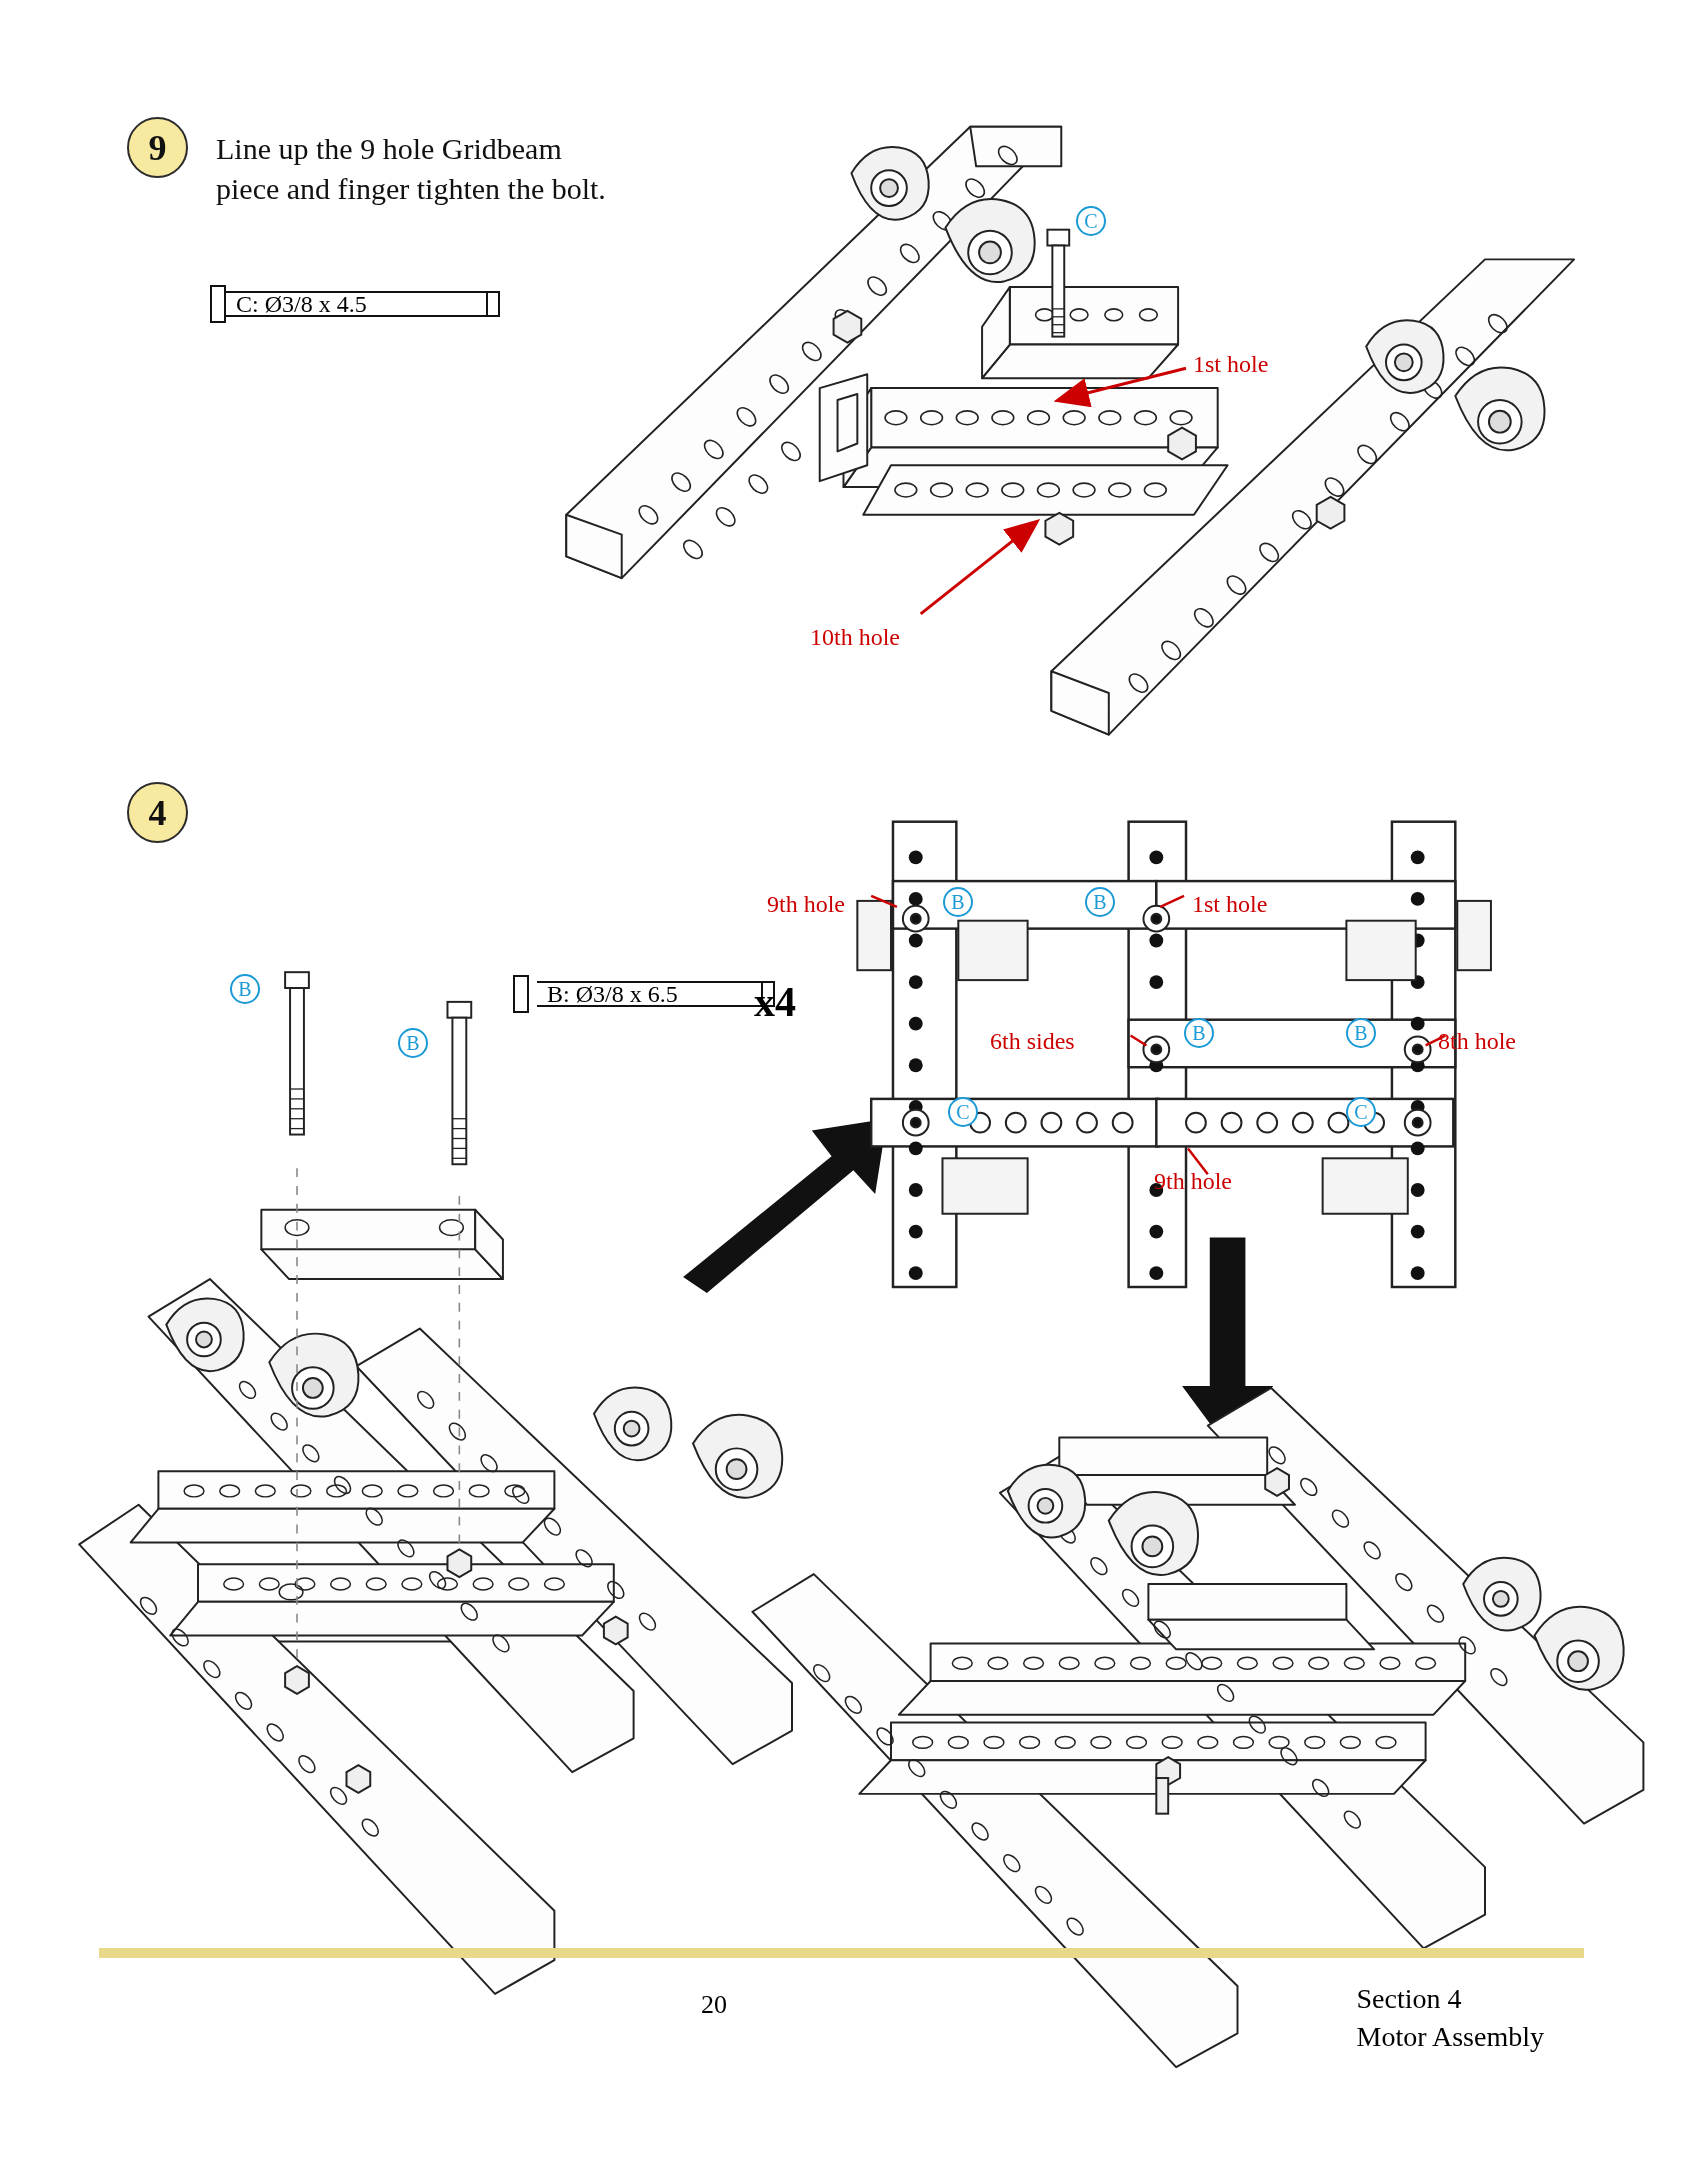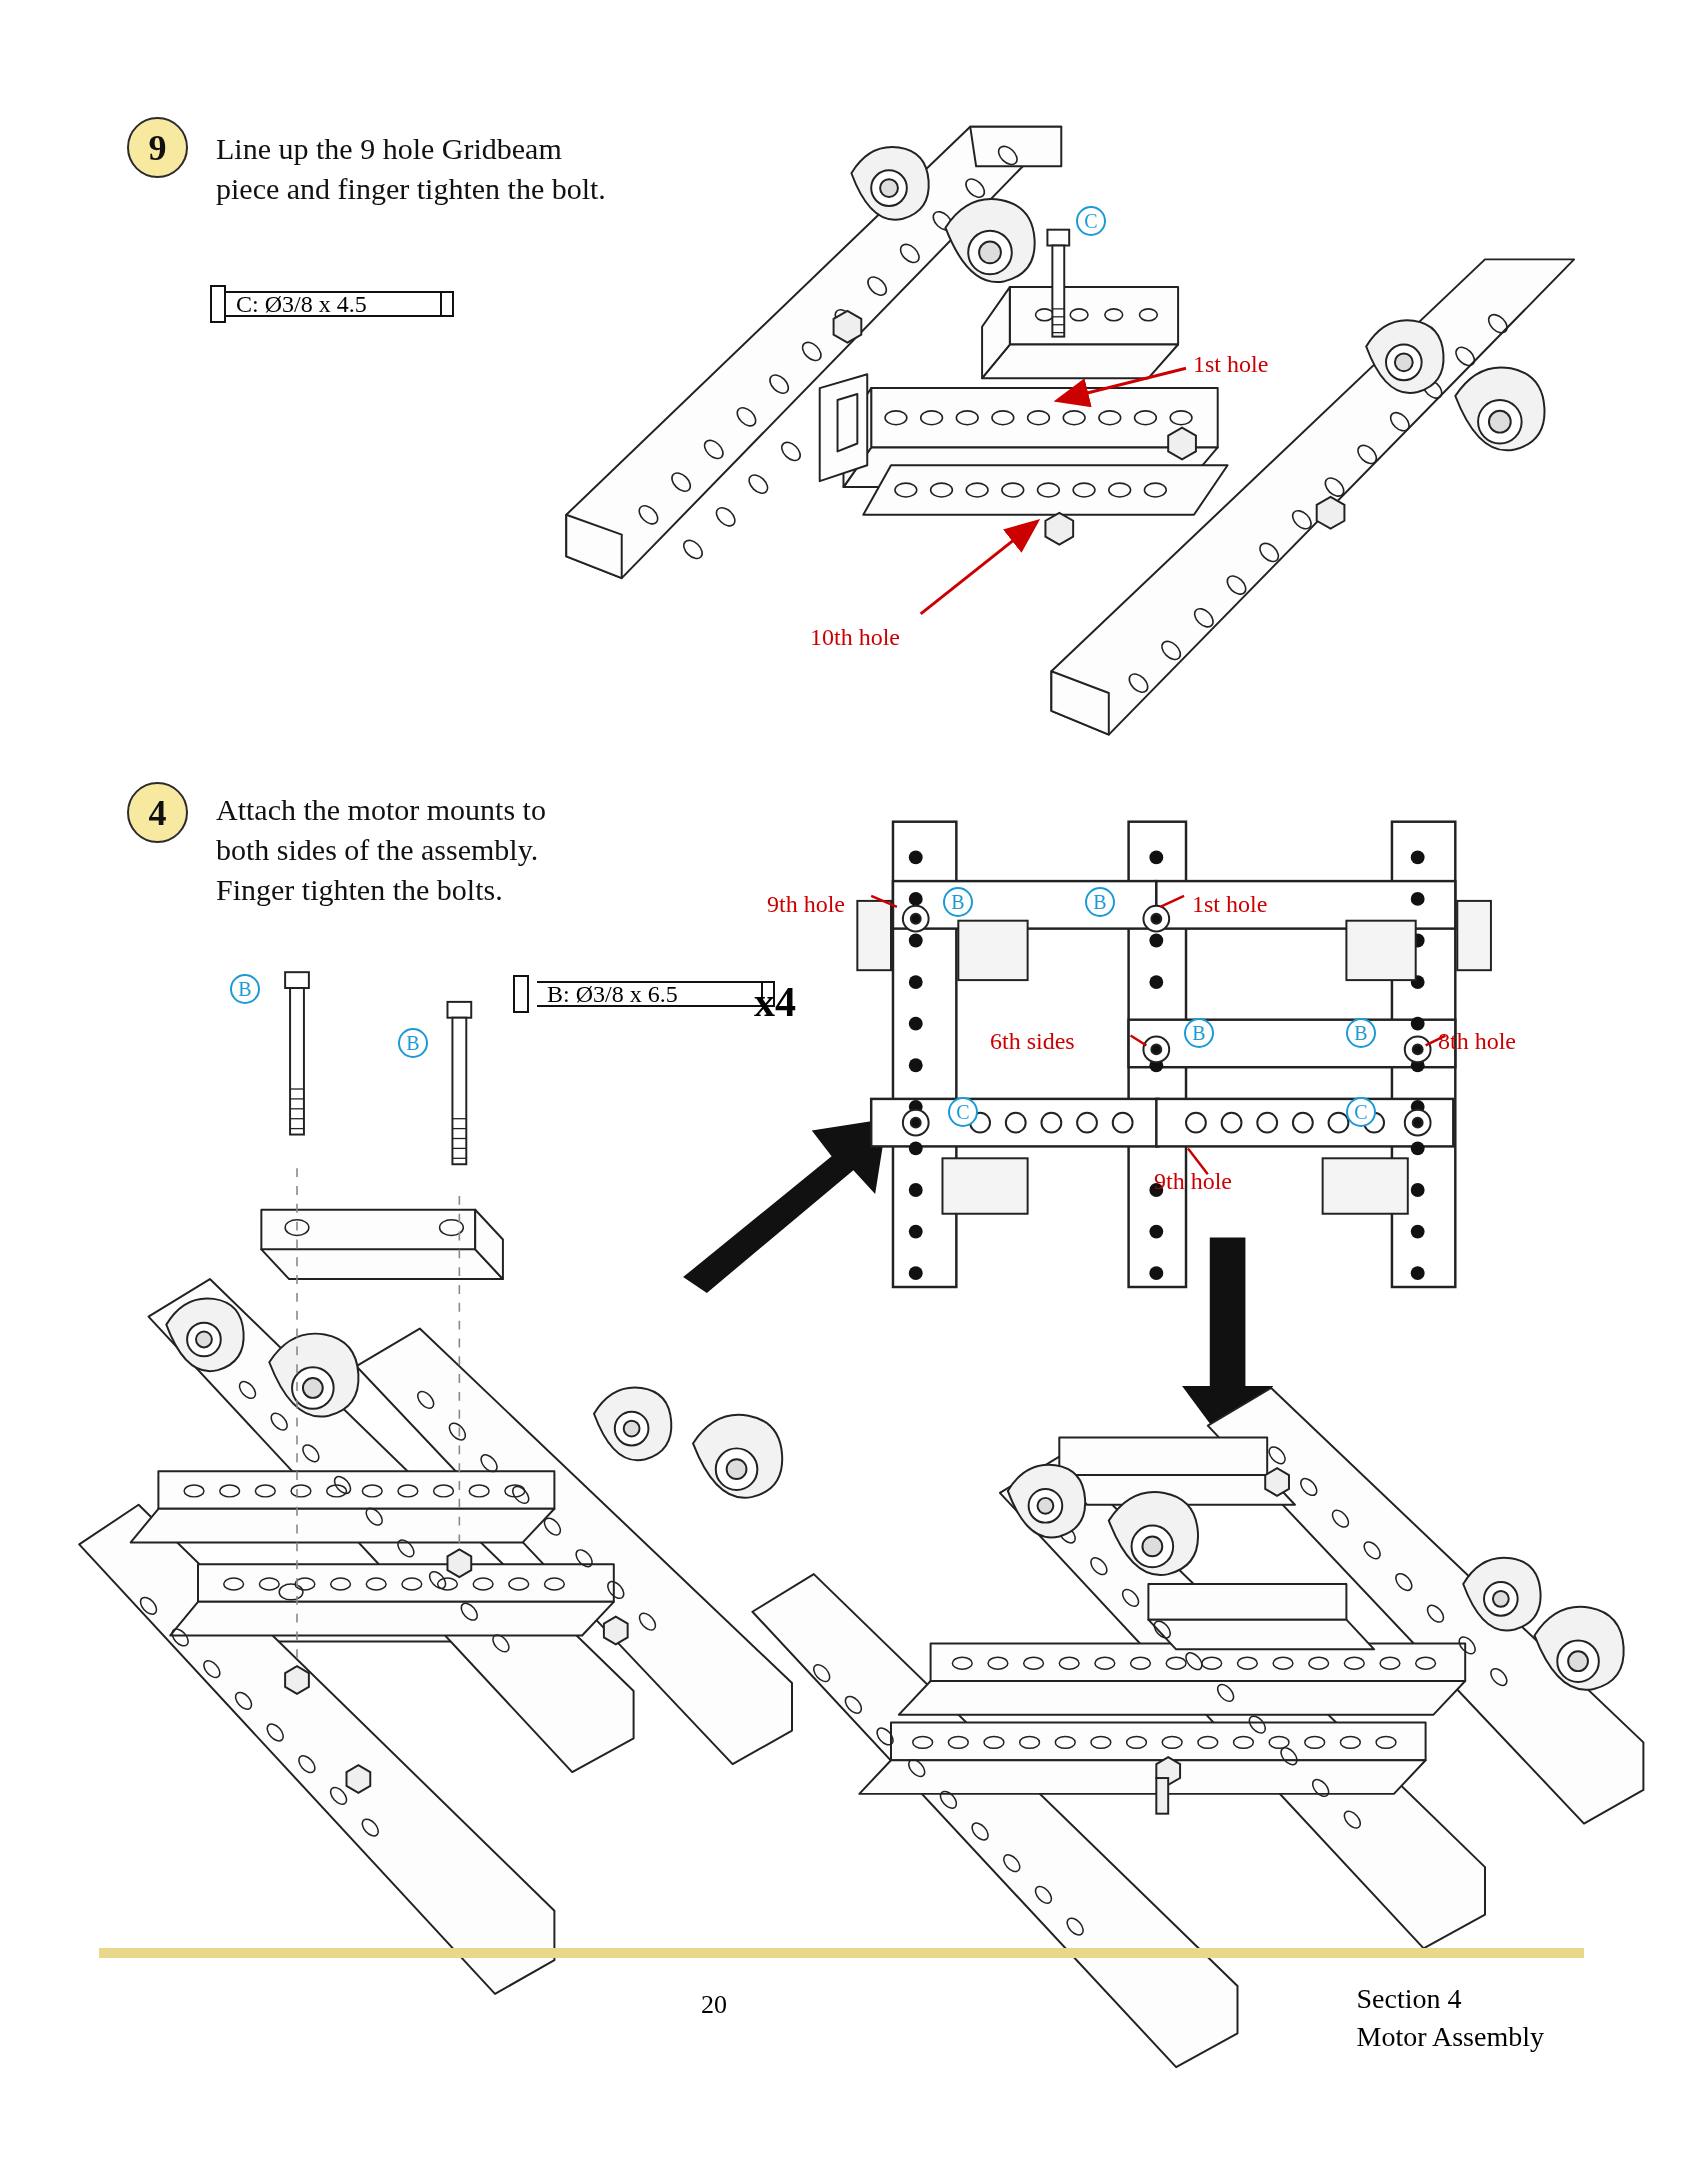--- a/index.html
+++ b/index.html
@@ -157,21 +157,21 @@
 
 <div class="page">
 
   <div class="step-badge" style="left:127px; top:117px;">9</div>
 
   <div class="step-text" style="left:216px; top:129px;">Line up the 9 hole Gridbeam
 piece and finger tighten the bolt.</div>
 
   <div class="bolt-chip" style="left:210px; top:285px;">
     <div class="bolt-head"></div>
-    <div class="bolt-shaft" style="width:228px;">
+    <div class="bolt-shaft" style="width:274px;">
       <span class="bolt-label">C: Ø3/8 x 4.5</span>
     </div>
   </div>
 
   <svg class="overlay" viewBox="0 0 1700 2200">
     <defs>
       <marker id="arrowred" markerWidth="12" markerHeight="12" refX="10" refY="5" orient="auto">
         <path d="M0,0 L12,5 L0,10 z" fill="#cc0000"></path>
       </marker>
       <pattern id="holes-h" width="28" height="28" patternUnits="userSpaceOnUse">
@@ -309,23 +309,20 @@
   </svg>
 
   <div class="circle-tag" style="left:1076px; top:206px;">C</div>
 
   <div class="callout-red" style="left:1193px; top:351px;">1st hole</div>
 
   <div class="callout-red" style="left:810px; top:624px;">10th hole</div>
 
   <div class="step-badge" style="left:127px; top:782px;">4</div>
 
-  <div class="step-text" style="left:216px; top:790px;">Attach the motor mounts to
-both sides of the assembly.
-Finger tighten the bolts.</div>
 
   <div class="bolt-chip" style="left:513px; top:975px;gap:8px;">
     <div class="bolt-head"></div>
     <div class="bolt-shaft" style="width:238px;">
       <span class="bolt-label">B: Ø3/8 x 6.5</span>
     </div>
   </div>
   <div class="qty-label" style="left:754px; top:978px;">x4</div>
 
   <svg class="overlay" viewBox="0 0 1700 2200">

